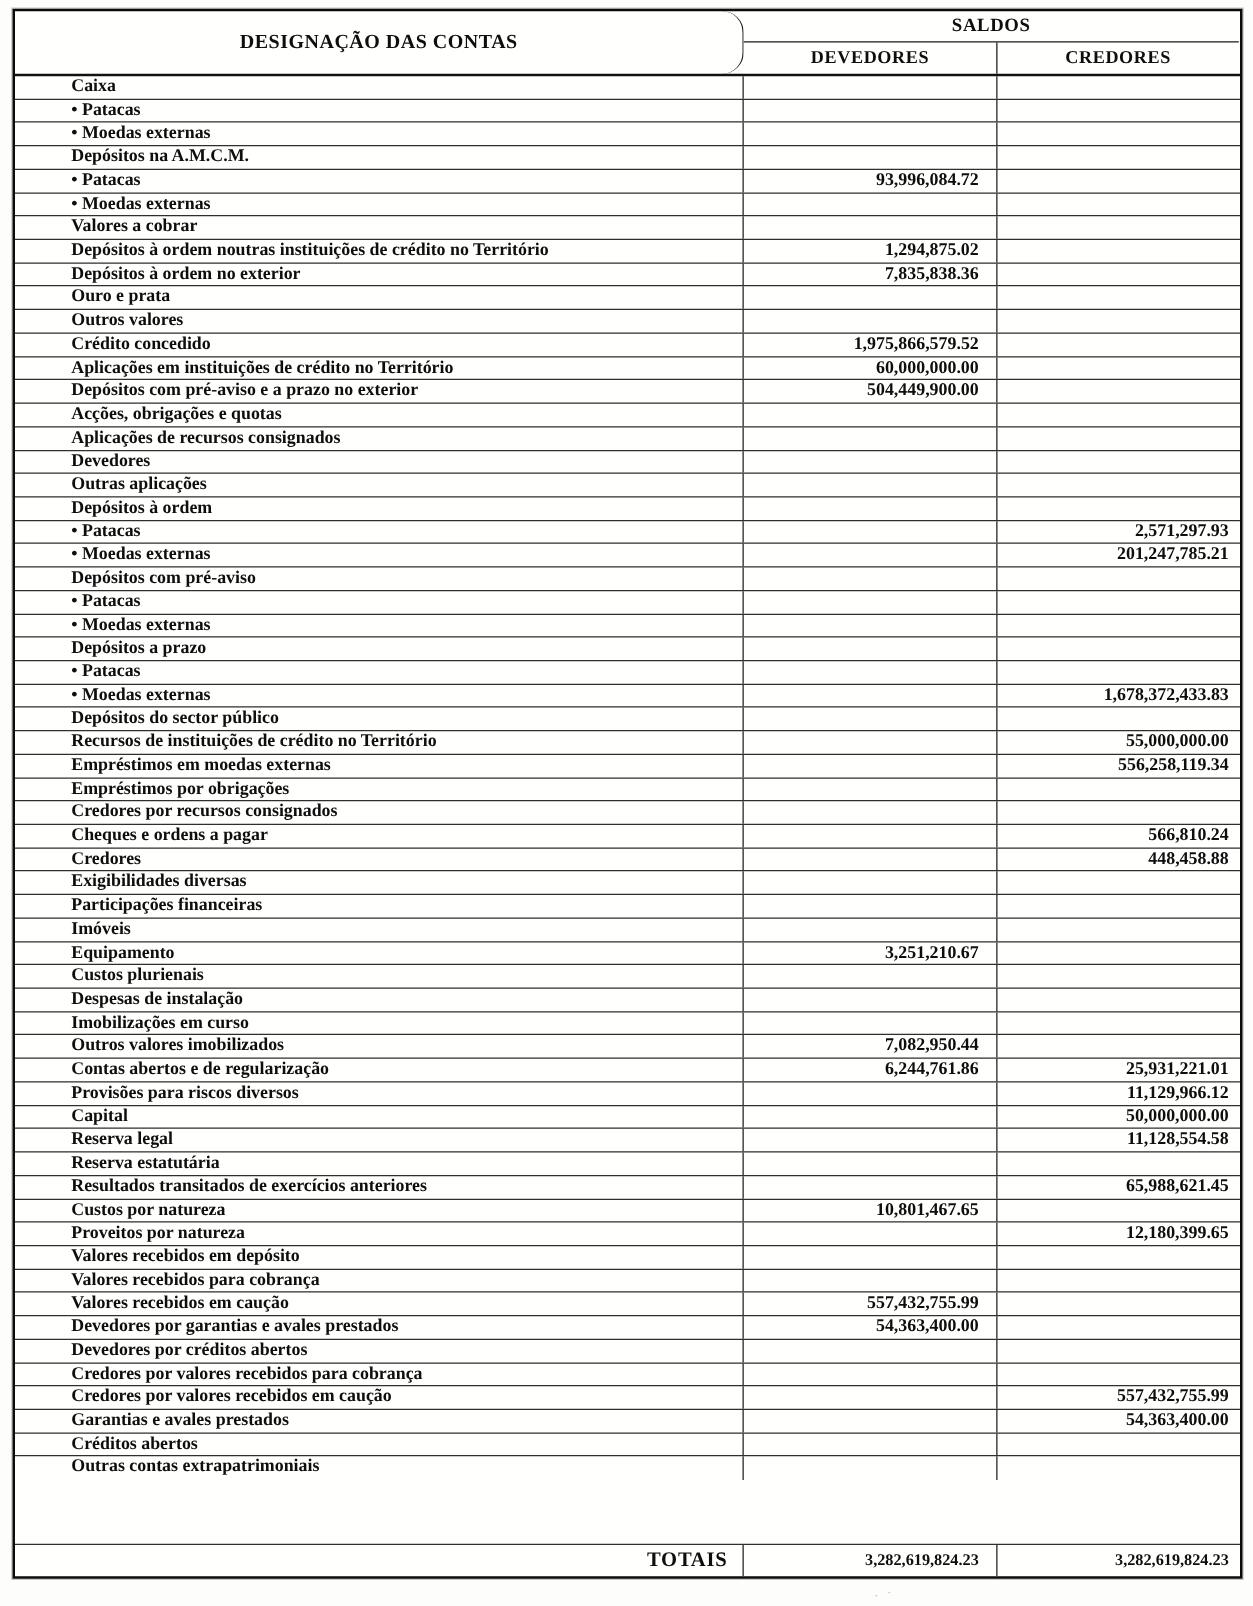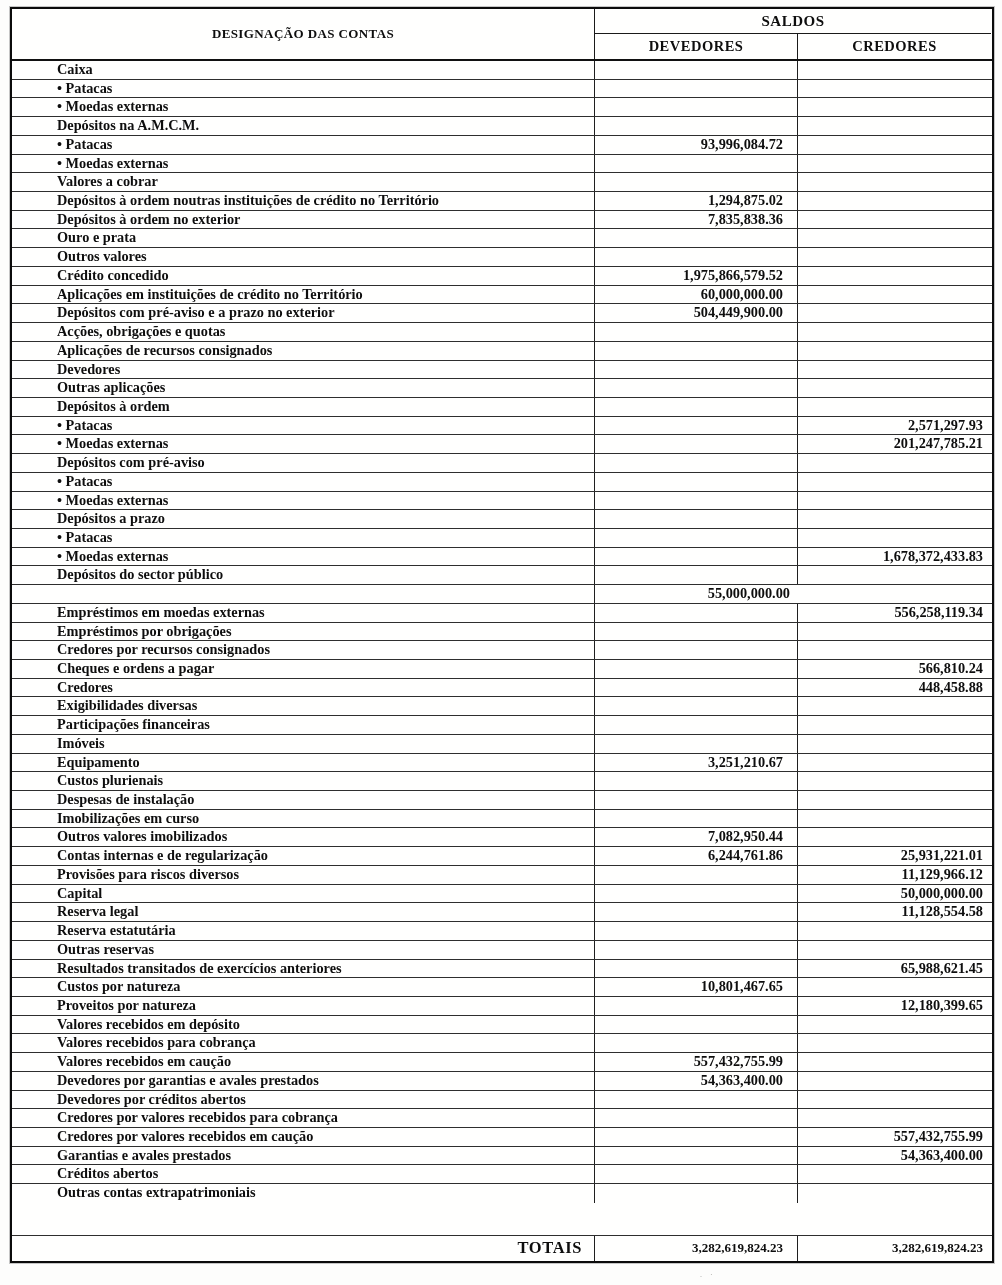--- a/index.html
+++ b/index.html
@@ -28,21 +28,21 @@
   .grid-row {
     display: grid;
     grid-template-columns: 583px 203px 193px;
   }
   
   .thead { border-bottom: 2px solid #111; }
   .thead .grid-row { height: 50px; }
   .th-designacao {
     border-right: 1.8px solid #1a1a1a;
     display: flex; align-items: center; justify-content: center;
-    font-weight: bold; font-size: 13px; letter-spacing: .4px;
+    font-weight: bold; font-size: 16px; letter-spacing: .4px; border-radius: 17px;
   }
   .th-saldos-wrap { display: flex; flex-direction: column; grid-column: 2 / 4; text-align: center; }
   .th-saldos {
     height: 25px;
     display: flex; align-items: center; justify-content: center;
     font-weight: bold; font-size: 15px; letter-spacing: .5px;
     border-bottom: 1.6px solid #1a1a1a;
   }
   .th-subrow { display: grid; grid-template-columns: 203px 193px; height: 25px; }
   .th-dev, .th-cred {
@@ -246,20 +246,21 @@
           <div class="cell-label">• Moedas externas</div>
           <div class="cell-dev"></div>
           <div class="cell-cred">1,678,372,433.83</div>
         </div>
         <div class="grid-row row">
           <div class="cell-label">Depósitos do sector público</div>
           <div class="cell-dev"></div>
           <div class="cell-cred"></div>
         </div>
         <div class="grid-row row">
+          <div class="cell-label">Recursos de instituições de crédito no Território</div>
           <div class="cell-dev"></div>
           <div class="cell-cred">55,000,000.00</div>
         </div>
         <div class="grid-row row">
           <div class="cell-label">Empréstimos em moedas externas</div>
           <div class="cell-dev"></div>
           <div class="cell-cred">556,258,119.34</div>
         </div>
         <div class="grid-row row">
           <div class="cell-label">Empréstimos por obrigações</div>
@@ -315,46 +316,41 @@
           <div class="cell-label">Imobilizações em curso</div>
           <div class="cell-dev"></div>
           <div class="cell-cred"></div>
         </div>
         <div class="grid-row row">
           <div class="cell-label">Outros valores imobilizados</div>
           <div class="cell-dev">7,082,950.44</div>
           <div class="cell-cred"></div>
         </div>
         <div class="grid-row row">
-          <div class="cell-label">Contas internas e de regularização</div>
+          <div class="cell-label">Contas abertos e de regularização</div>
           <div class="cell-dev">6,244,761.86</div>
           <div class="cell-cred">25,931,221.01</div>
         </div>
         <div class="grid-row row">
           <div class="cell-label">Provisões para riscos diversos</div>
           <div class="cell-dev"></div>
           <div class="cell-cred">11,129,966.12</div>
         </div>
         <div class="grid-row row">
           <div class="cell-label">Capital</div>
           <div class="cell-dev"></div>
           <div class="cell-cred">50,000,000.00</div>
         </div>
         <div class="grid-row row">
           <div class="cell-label">Reserva legal</div>
           <div class="cell-dev"></div>
           <div class="cell-cred">11,128,554.58</div>
         </div>
         <div class="grid-row row">
           <div class="cell-label">Reserva estatutária</div>
-          <div class="cell-dev"></div>
-          <div class="cell-cred"></div>
-        </div>
-        <div class="grid-row row">
-          <div class="cell-label">Outras reservas</div>
           <div class="cell-dev"></div>
           <div class="cell-cred"></div>
         </div>
         <div class="grid-row row">
           <div class="cell-label">Resultados transitados de exercícios anteriores</div>
           <div class="cell-dev"></div>
           <div class="cell-cred">65,988,621.45</div>
         </div>
         <div class="grid-row row">
           <div class="cell-label">Custos por natureza</div>

